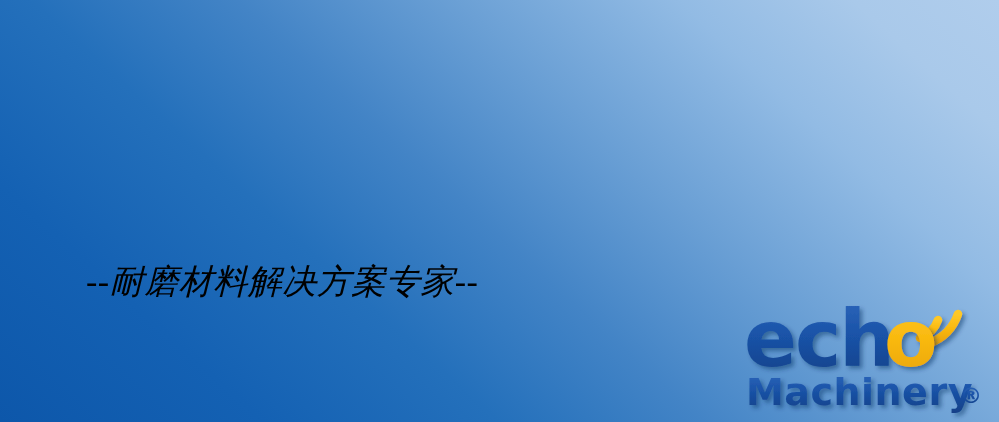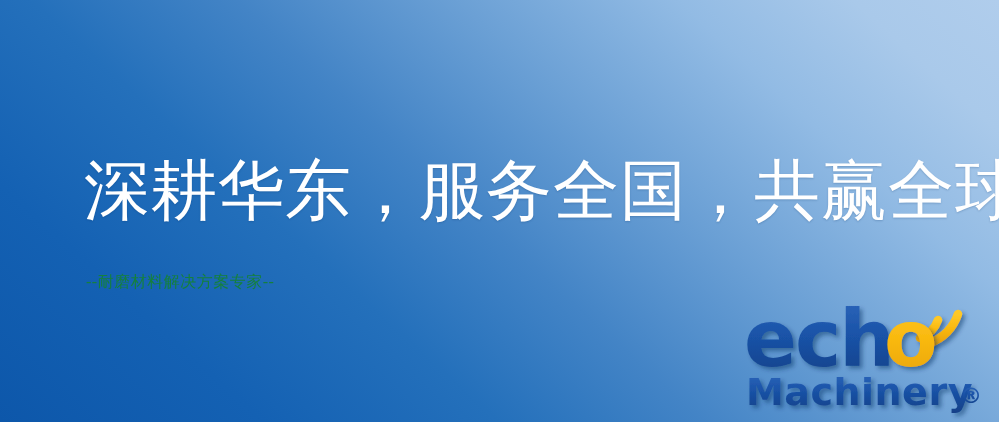--- a/index.html
+++ b/index.html
@@ -42,26 +42,27 @@
     letter-spacing: 1px;
     white-space: nowrap;
     text-shadow: 0 1px 2px rgba(10, 50, 100, 0.22);
   }
 
   
   #subtitle {
     position: absolute;
     left: 86px;
     top: 266px;
-    color: #15803d;
+    color: #000000;
     font-family: "Liberation Serif", "DejaVu Serif", serif;
-    font-size: 16px;
+    font-size: 34px;
     line-height: 32px;
     letter-spacing: 0.5px;
     white-space: nowrap;
+    font-style: italic;
   }
 
   
   #logo {
     position: absolute;
     left: 744px;
     top: 292px;
     width: 250px;
     height: 122px;
   }
@@ -72,21 +73,20 @@
     overflow: visible;
   }
 </style>
 </head>
 <body>
 
 <div id="banner">
 
   <div id="bg-gradient2"></div>
 
-  <div id="headline">深耕华东，服务全国，共赢全球</div>
 
   <div id="subtitle">--耐磨材料解决方案专家--</div>
 
   <div id="logo">
     <svg viewBox="0 0 250 122" xmlns="http://www.w3.org/2000/svg">
       <defs>
         <filter id="dropsh" x="-20%" y="-20%" width="150%" height="150%">
           <feDropShadow dx="3" dy="3" stdDeviation="2.2" flood-color="#0a2f5e" flood-opacity="0.45"></feDropShadow>
         </filter>
         <linearGradient id="blueGrad" x1="0" y1="0" x2="0" y2="1">

